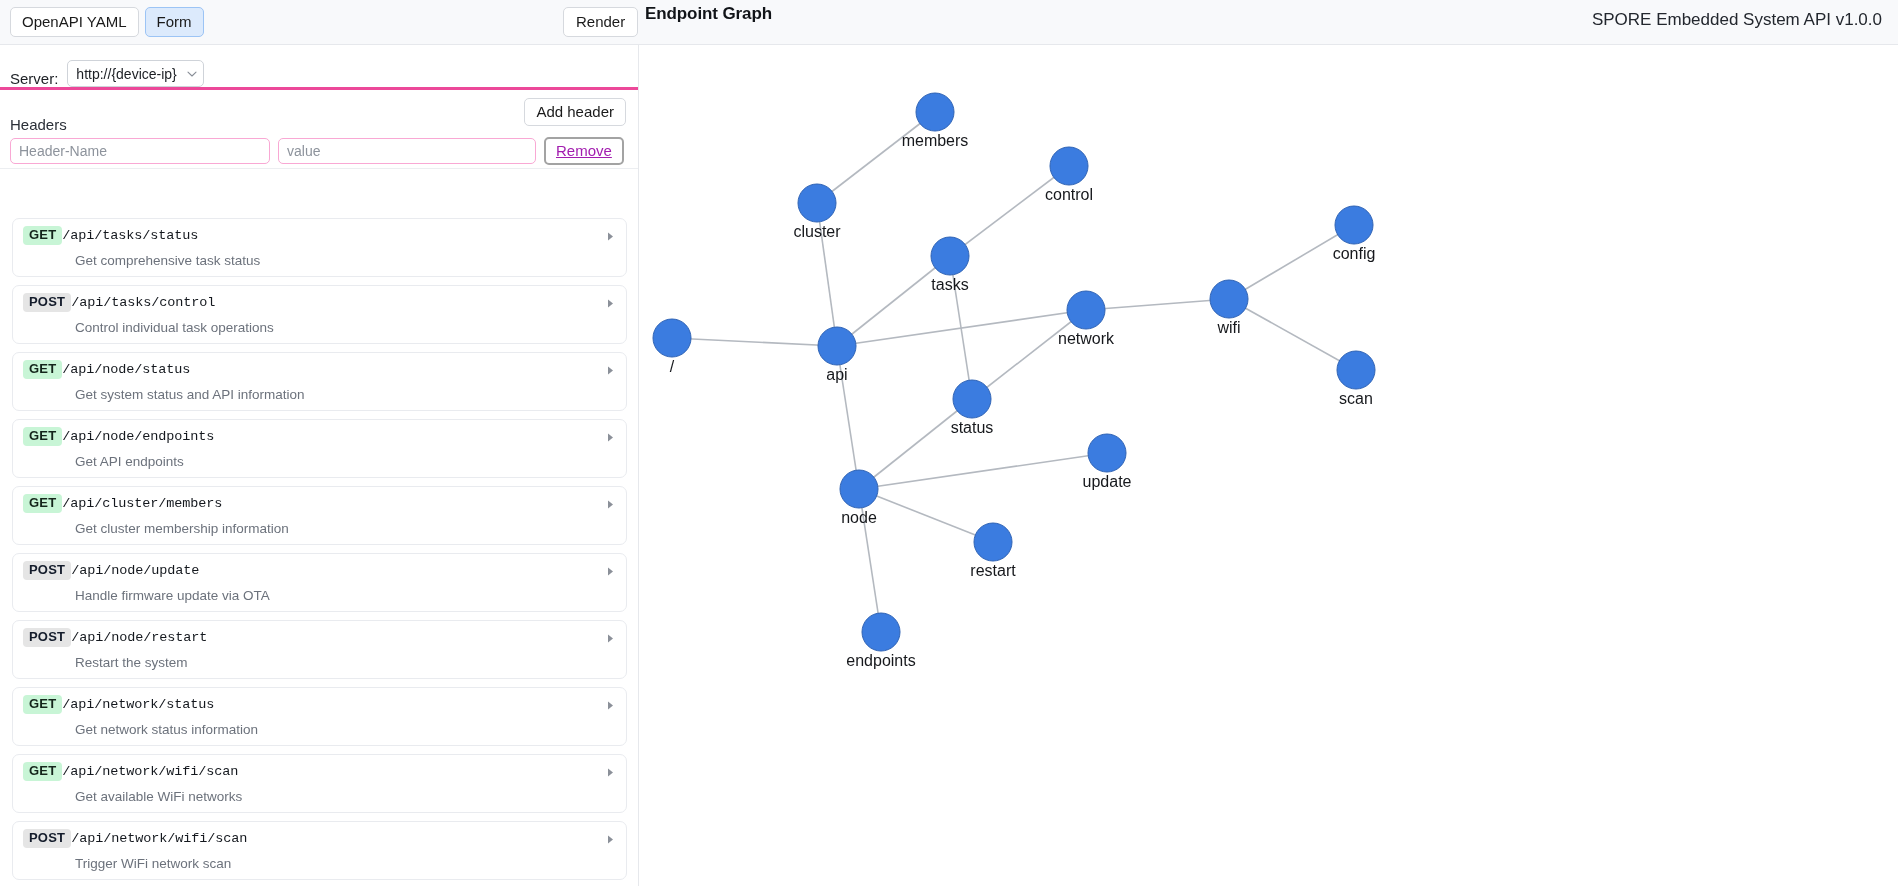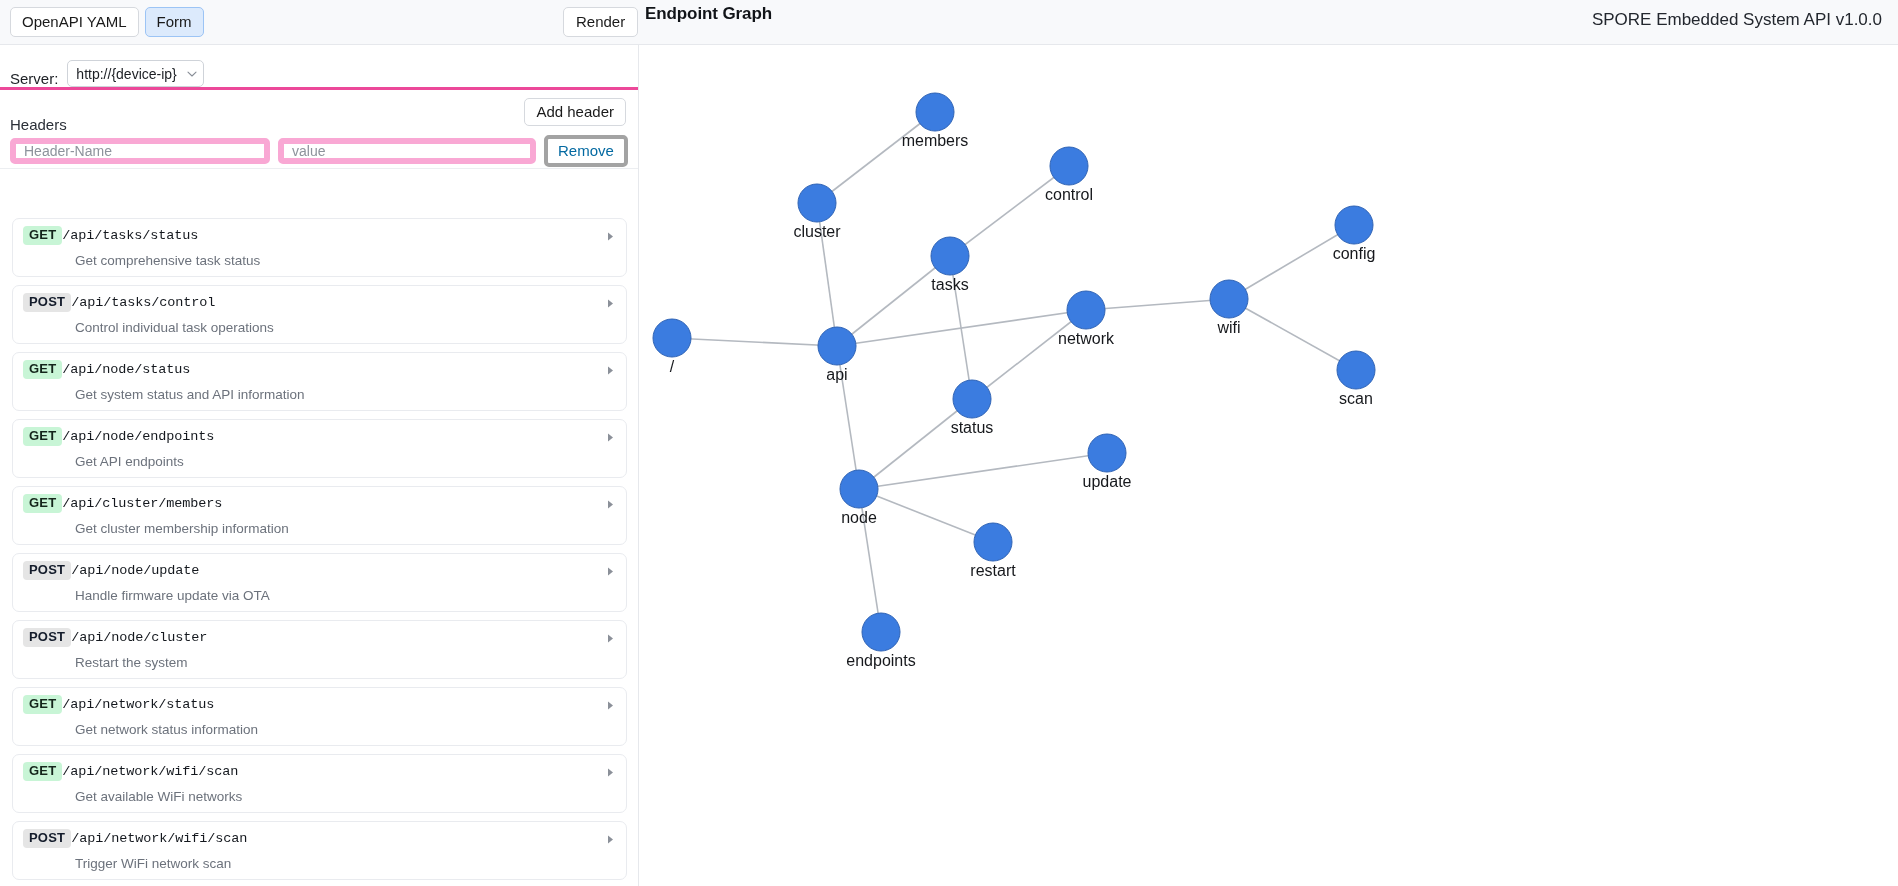--- a/index.html
+++ b/index.html
@@ -106,38 +106,39 @@
   }
 
   .headerfields {
     position: relative; height: 36px;
     padding: 0 10px;
     display: flex; align-items: center; gap: 8px;
     border-bottom: 1px solid #eceef1;
   }
   .hf-input {
     height: 26px;
-    border: 6px solid #f9a8d4; border-radius: 5px;
+    border: 1px solid #f9a8d4; border-radius: 5px;
     background: #fff;
     font-family: "Liberation Sans", sans-serif;
     font-size: 14px; color: #1c1f24;
     padding: 0 8px;
     outline: none;
   }
   .hf-name { width: 260px; }
   .hf-value { width: 258px; }
   .hf-input::placeholder { color: #8d939c; }
   .remove-btn {
     font-family: "Liberation Sans", sans-serif;
-    font-size: 15px; color: #0369a1;
-    background: #ffffff;
-    border: 4px solid #a3a3a3;
+    font-size: 15px; color: #a21caf;
+    background: #ffffff;
+    border: 2px solid #a3a3a3;
     border-radius: 5px;
     padding: 3px 10px 4px 10px;
     cursor: pointer;
+    text-decoration: underline;
   }
 
   
   .endpoint-list {
     position: absolute; top: 169px; left: 0;
     width: 639px; height: 717px;
     padding: 4px 12px 0 12px;
     overflow: hidden;
   }
   .ep {
@@ -302,21 +303,21 @@
           <div class="ep-desc">Handle firmware update via OTA</div>
           <span class="ep-arrow">
             <svg viewBox="0 0 9 11" width="9" height="11">
               <path d="M2 1.5 L7 5.5 L2 9.5 Z" fill="#8b9099"></path>
             </svg>
           </span>
         </div>
         <div class="ep">
           <div class="ep-line">
             <span class="ep-method post">POST</span>
-            <span class="ep-path">/api/node/cluster</span>
+            <span class="ep-path">/api/node/restart</span>
           </div>
           <div class="ep-desc">Restart the system</div>
           <span class="ep-arrow">
             <svg viewBox="0 0 9 11" width="9" height="11">
               <path d="M2 1.5 L7 5.5 L2 9.5 Z" fill="#8b9099"></path>
             </svg>
           </span>
         </div>
         <div class="ep">
           <div class="ep-line">

